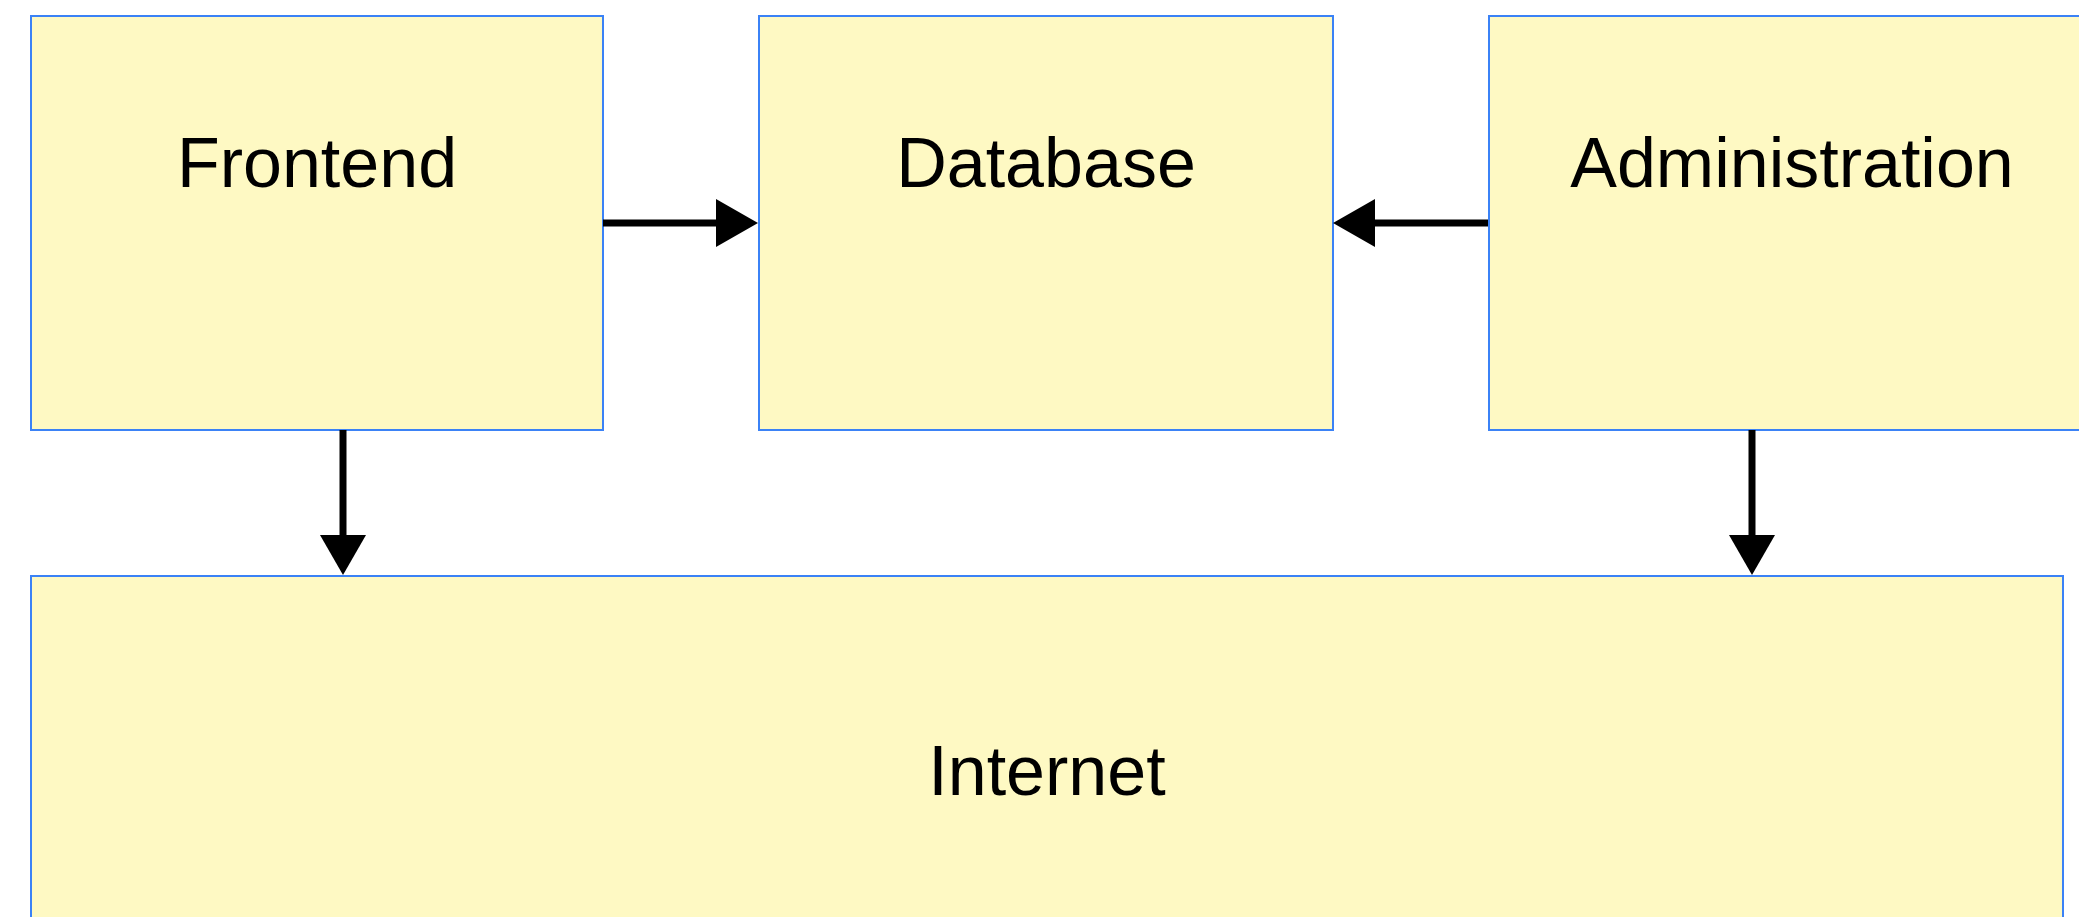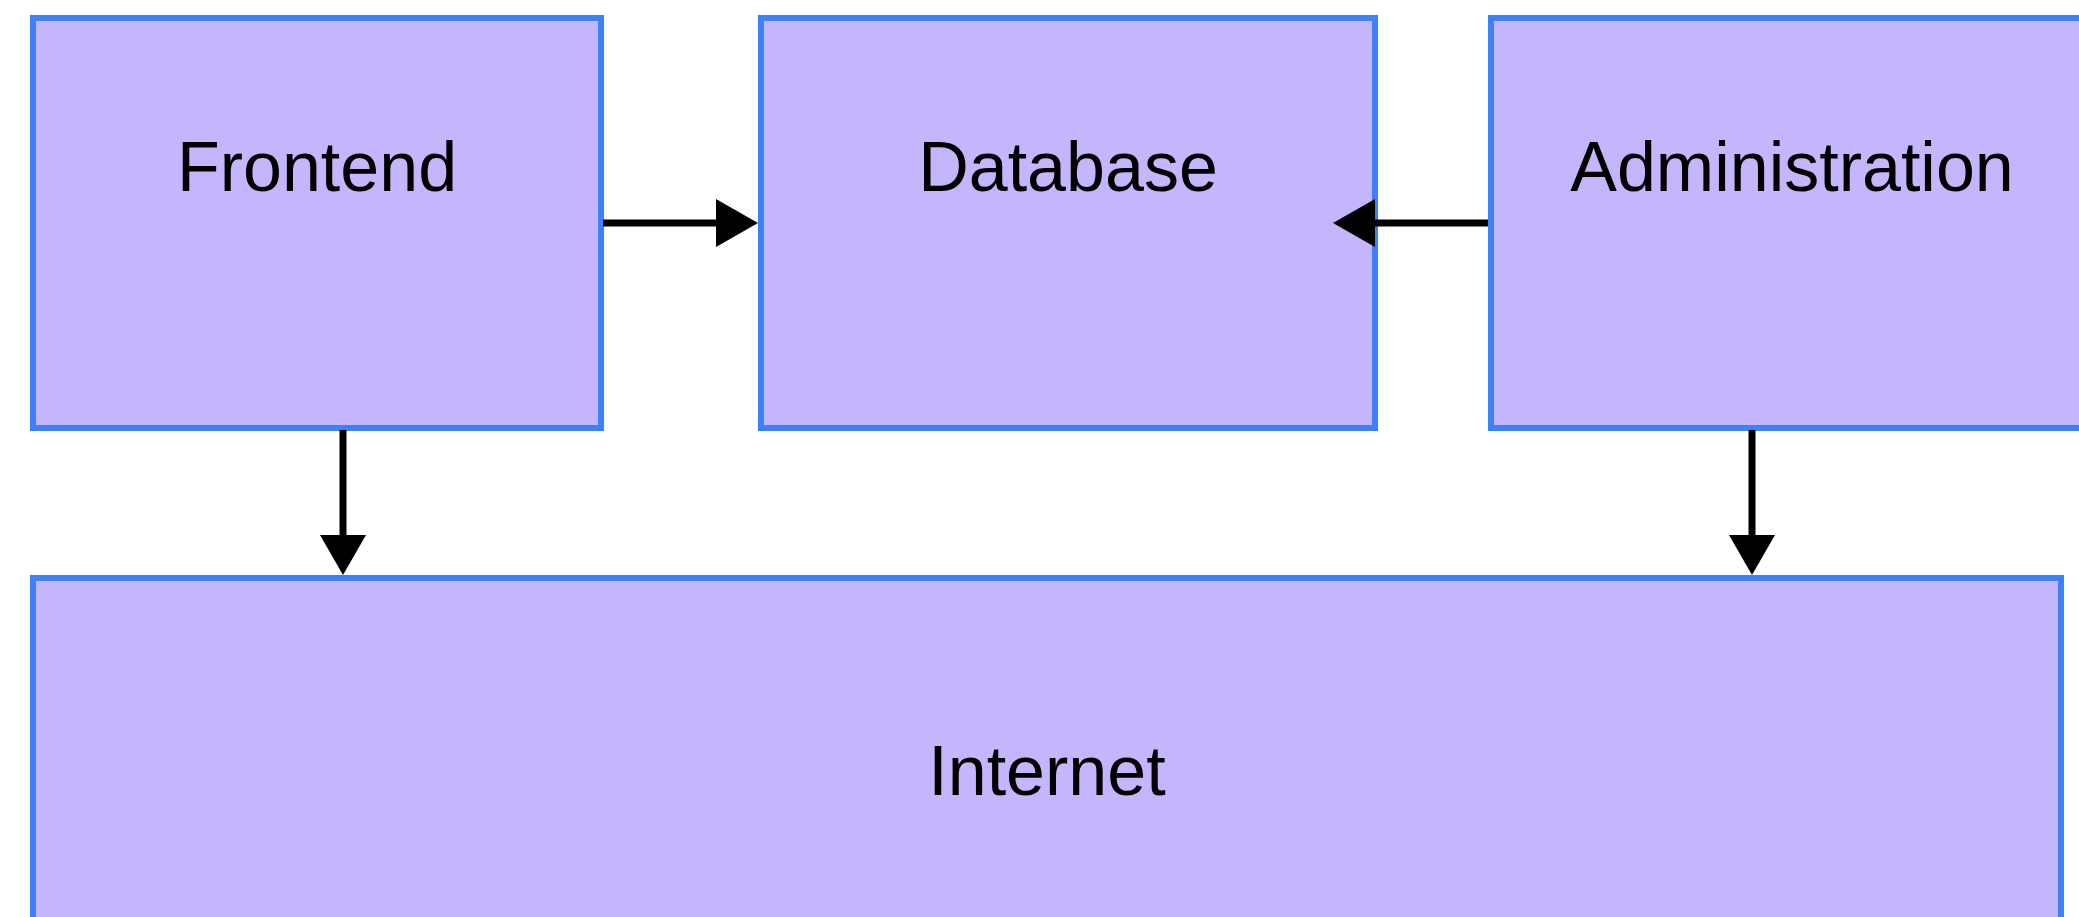--- a/index.html
+++ b/index.html
@@ -12,41 +12,41 @@
     width: 2079px;
     height: 917px;
     background: #ffffff;
     font-family: "Liberation Sans", sans-serif;
     color: #000000;
     overflow: hidden;
   }
   .node {
     position: absolute;
     box-sizing: border-box;
-    border: 6px solid #3b82f6;
-    background: #c4b5fd;
+    border: 2px solid #3b82f6;
+    background: #fef9c3;
     display: flex;
     justify-content: center;
     text-align: right;
   }
   .node .label {
     font-size: 70px;
     line-height: 70px;
     color: #000000;
     white-space: nowrap;
   }
   
   .node.top-box {
     align-items: flex-start;
   }
   .node.top-box .label {
     padding-top: 111px; 
   }
   .node-frontend       { left: 30px;   top: 15px;  width: 574px;  height: 416px; }
-  .node-database       { left: 758px;  top: 15px;  width: 620px;  height: 416px; }
+  .node-database       { left: 758px;  top: 15px;  width: 576px;  height: 416px; }
   .node-administration { left: 1488px; top: 15px;  width: 608px;  height: 416px; }
   .node-internet {
     left: 30px; top: 575px; width: 2034px; height: 392px;
     align-items: center;
   }
   .arrow-layer {
     position: absolute;
     left: 0; top: 0;
     width: 2079px;
     height: 917px;

